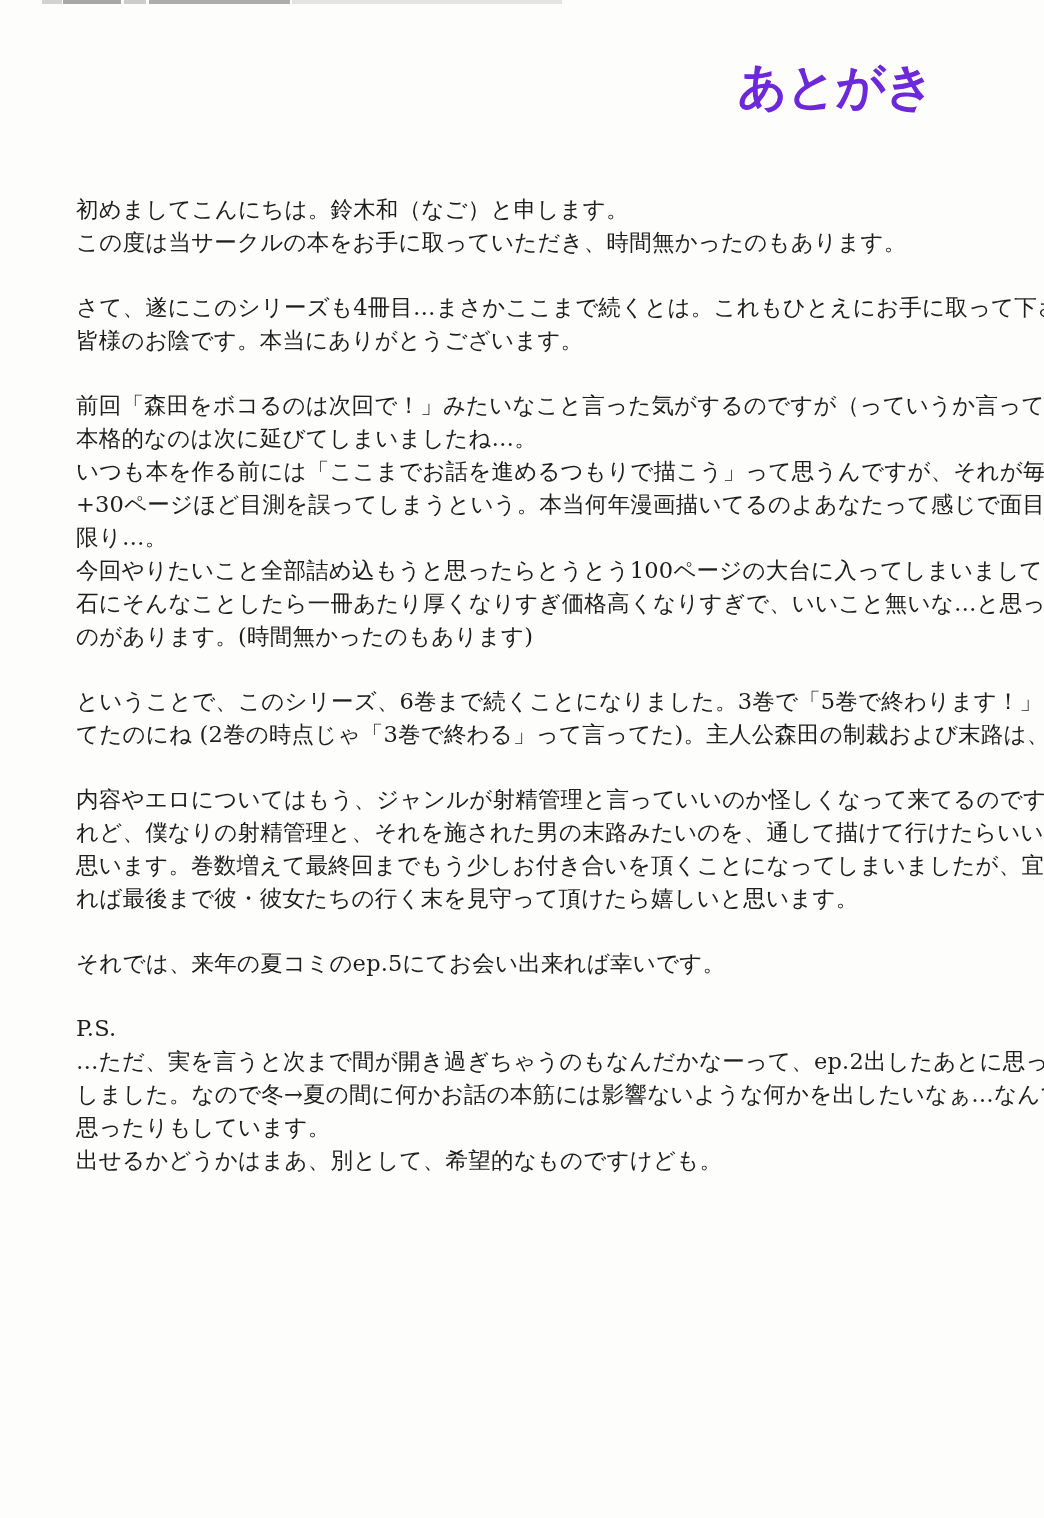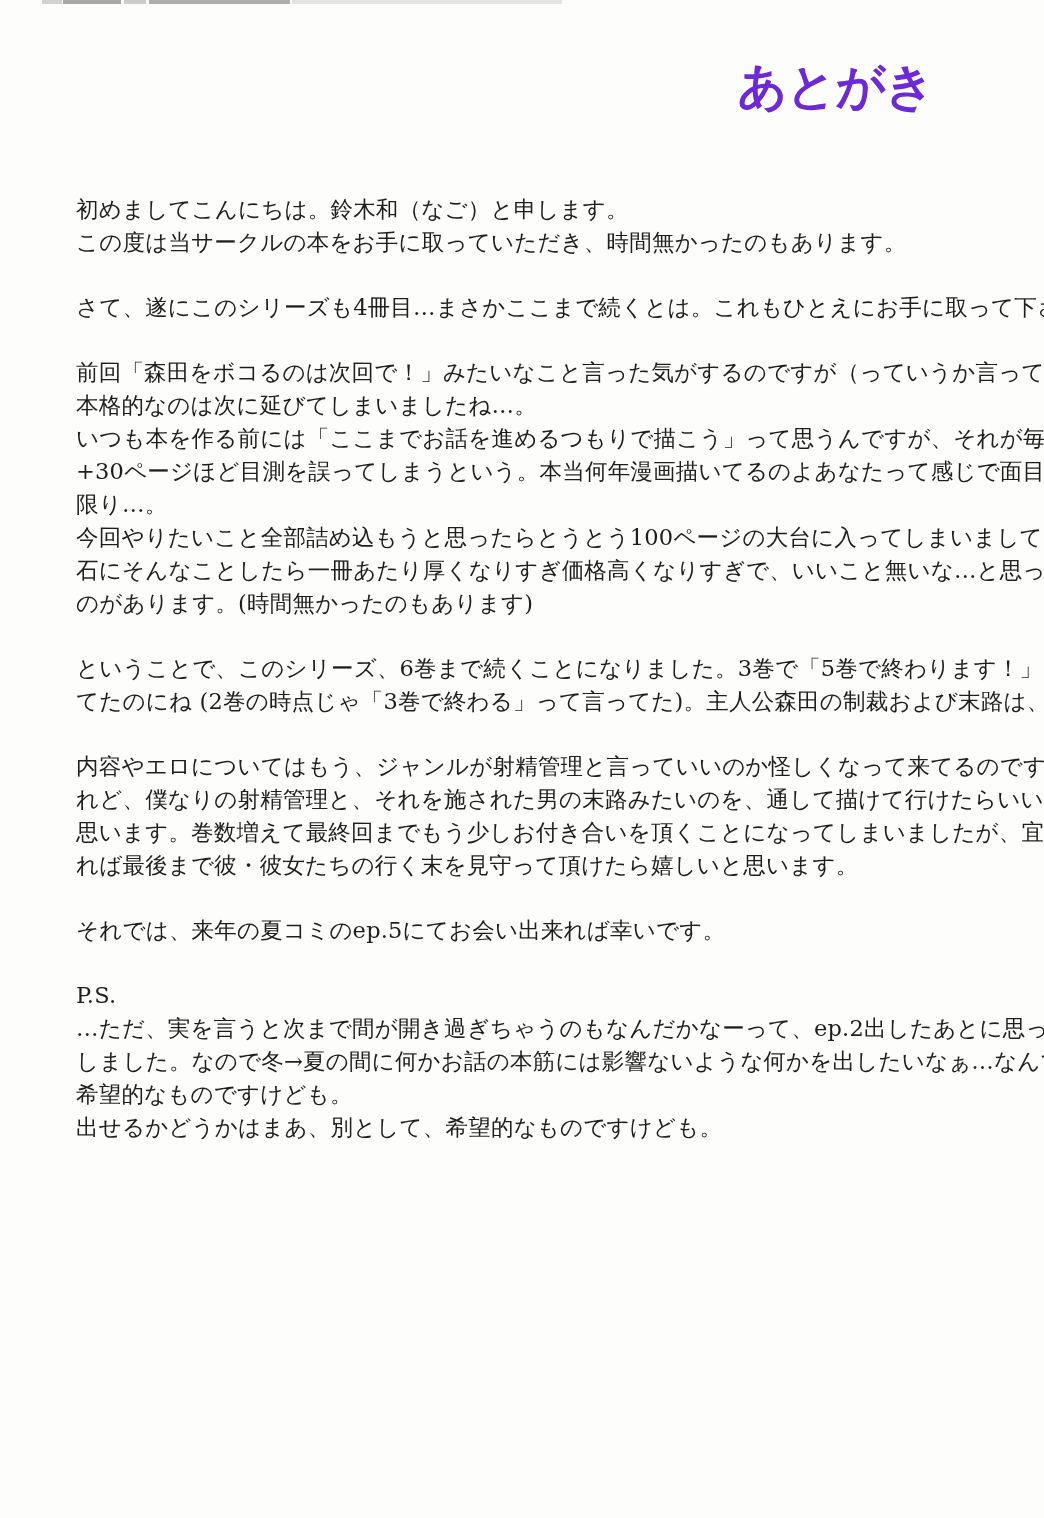--- a/index.html
+++ b/index.html
@@ -81,20 +81,21 @@
 
   <div class="content">
 
     <div class="para">
       <div class="line">初めましてこんにちは。鈴木和（なご）と申します。</div>
       <div class="line">この度は当サークルの本をお手に取っていただき、時間無かったのもあります。</div>
     </div>
 
     <div class="para">
       <div class="line">さて、遂にこのシリーズも4冊目…まさかここまで続くとは。これもひとえにお手に取って下さる</div>
+      <div class="line">皆様のお陰です。本当にありがとうございます。</div>
     </div>
 
     <div class="para">
       <div class="line">前回「森田をボコるのは次回で！」みたいなこと言った気がするのですが（っていうか言ってた）、</div>
       <div class="line">本格的なのは次に延びてしまいましたね…。</div>
       <div class="line">いつも本を作る前には「ここまでお話を進めるつもりで描こう」って思うんですが、それが毎回</div>
       <div class="line">+30ページほど目測を誤ってしまうという。本当何年漫画描いてるのよあなたって感じで面目無い</div>
       <div class="line">限り…。</div>
       <div class="line">今回やりたいこと全部詰め込もうと思ったらとうとう100ページの大台に入ってしまいまして、流</div>
       <div class="line">石にそんなことしたら一冊あたり厚くなりすぎ価格高くなりすぎで、いいこと無いな…と思った</div>
@@ -114,18 +115,18 @@
     </div>
 
     <div class="para">
       <div class="line">それでは、来年の夏コミのep.5にてお会い出来れば幸いです。</div>
     </div>
 
     <div class="para">
       <div class="line">P.S.</div>
       <div class="line">…ただ、実を言うと次まで間が開き過ぎちゃうのもなんだかなーって、ep.2出したあとに思ったり</div>
       <div class="line">しました。なので冬→夏の間に何かお話の本筋には影響ないような何かを出したいなぁ…なんて</div>
-      <div class="line">希望的なものですけども。</div>
+      <div class="line">思ったりもしています。</div>
       <div class="line">出せるかどうかはまあ、別として、希望的なものですけども。</div>
     </div>
 
   </div>
 </div>
 
 </body></html>

